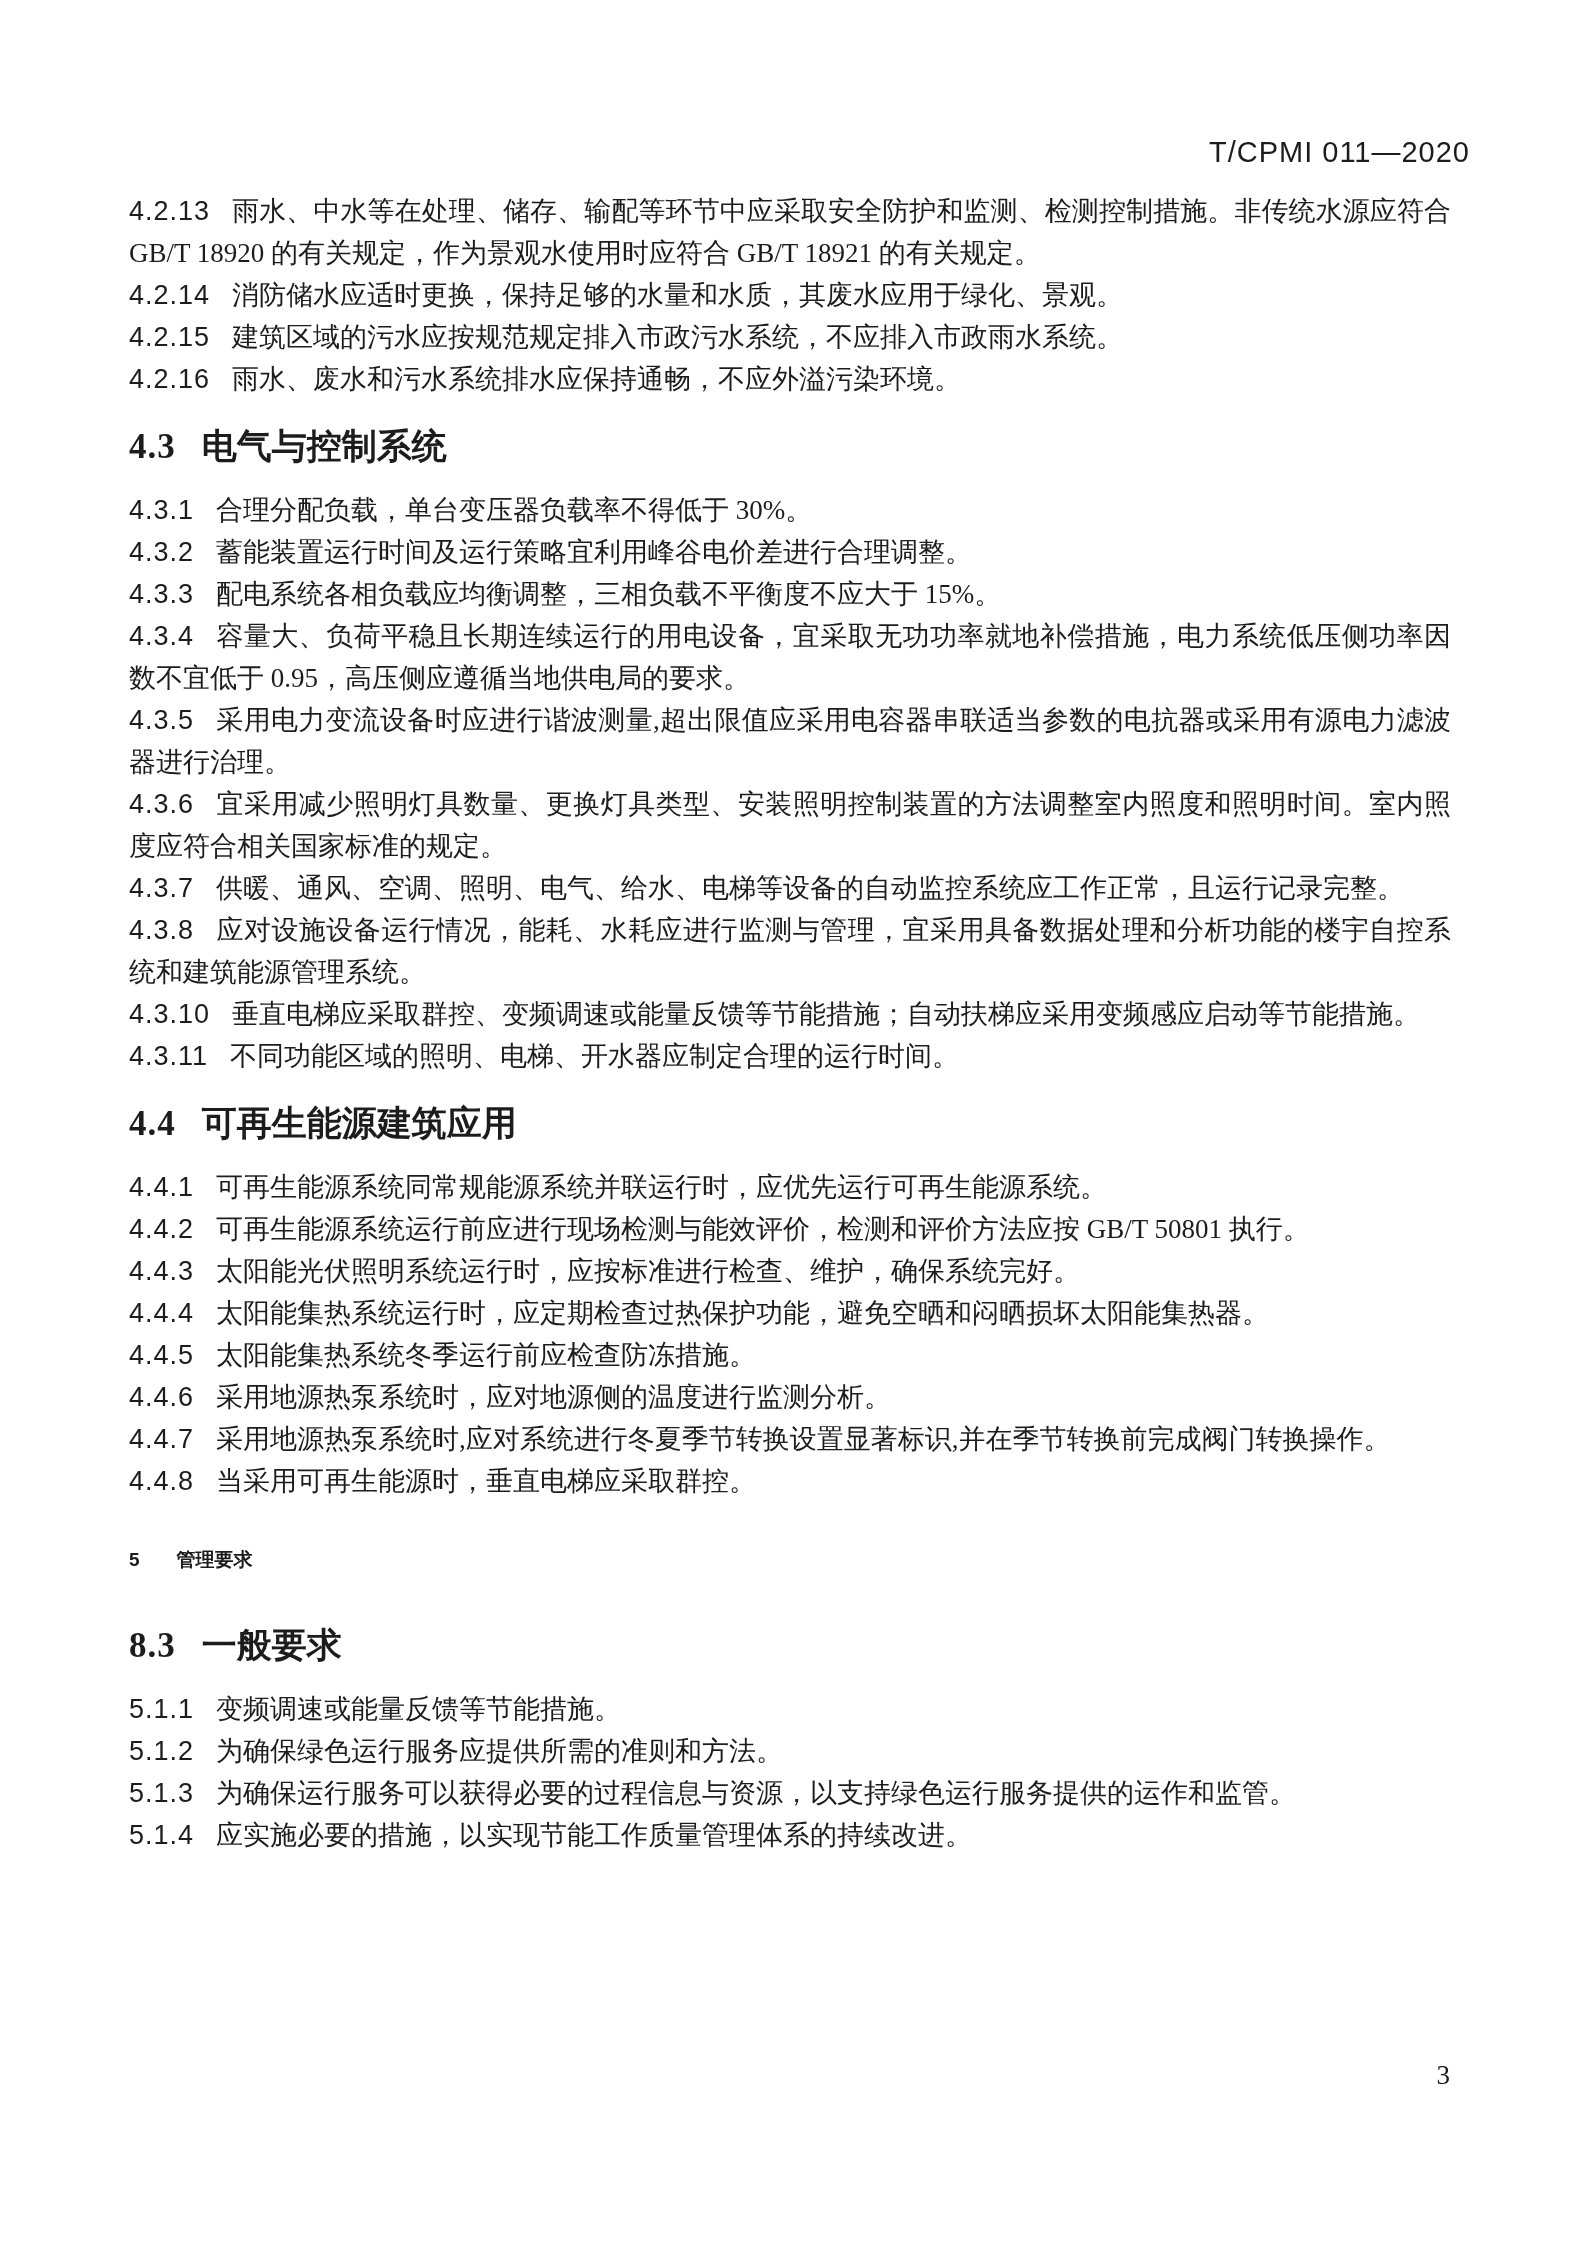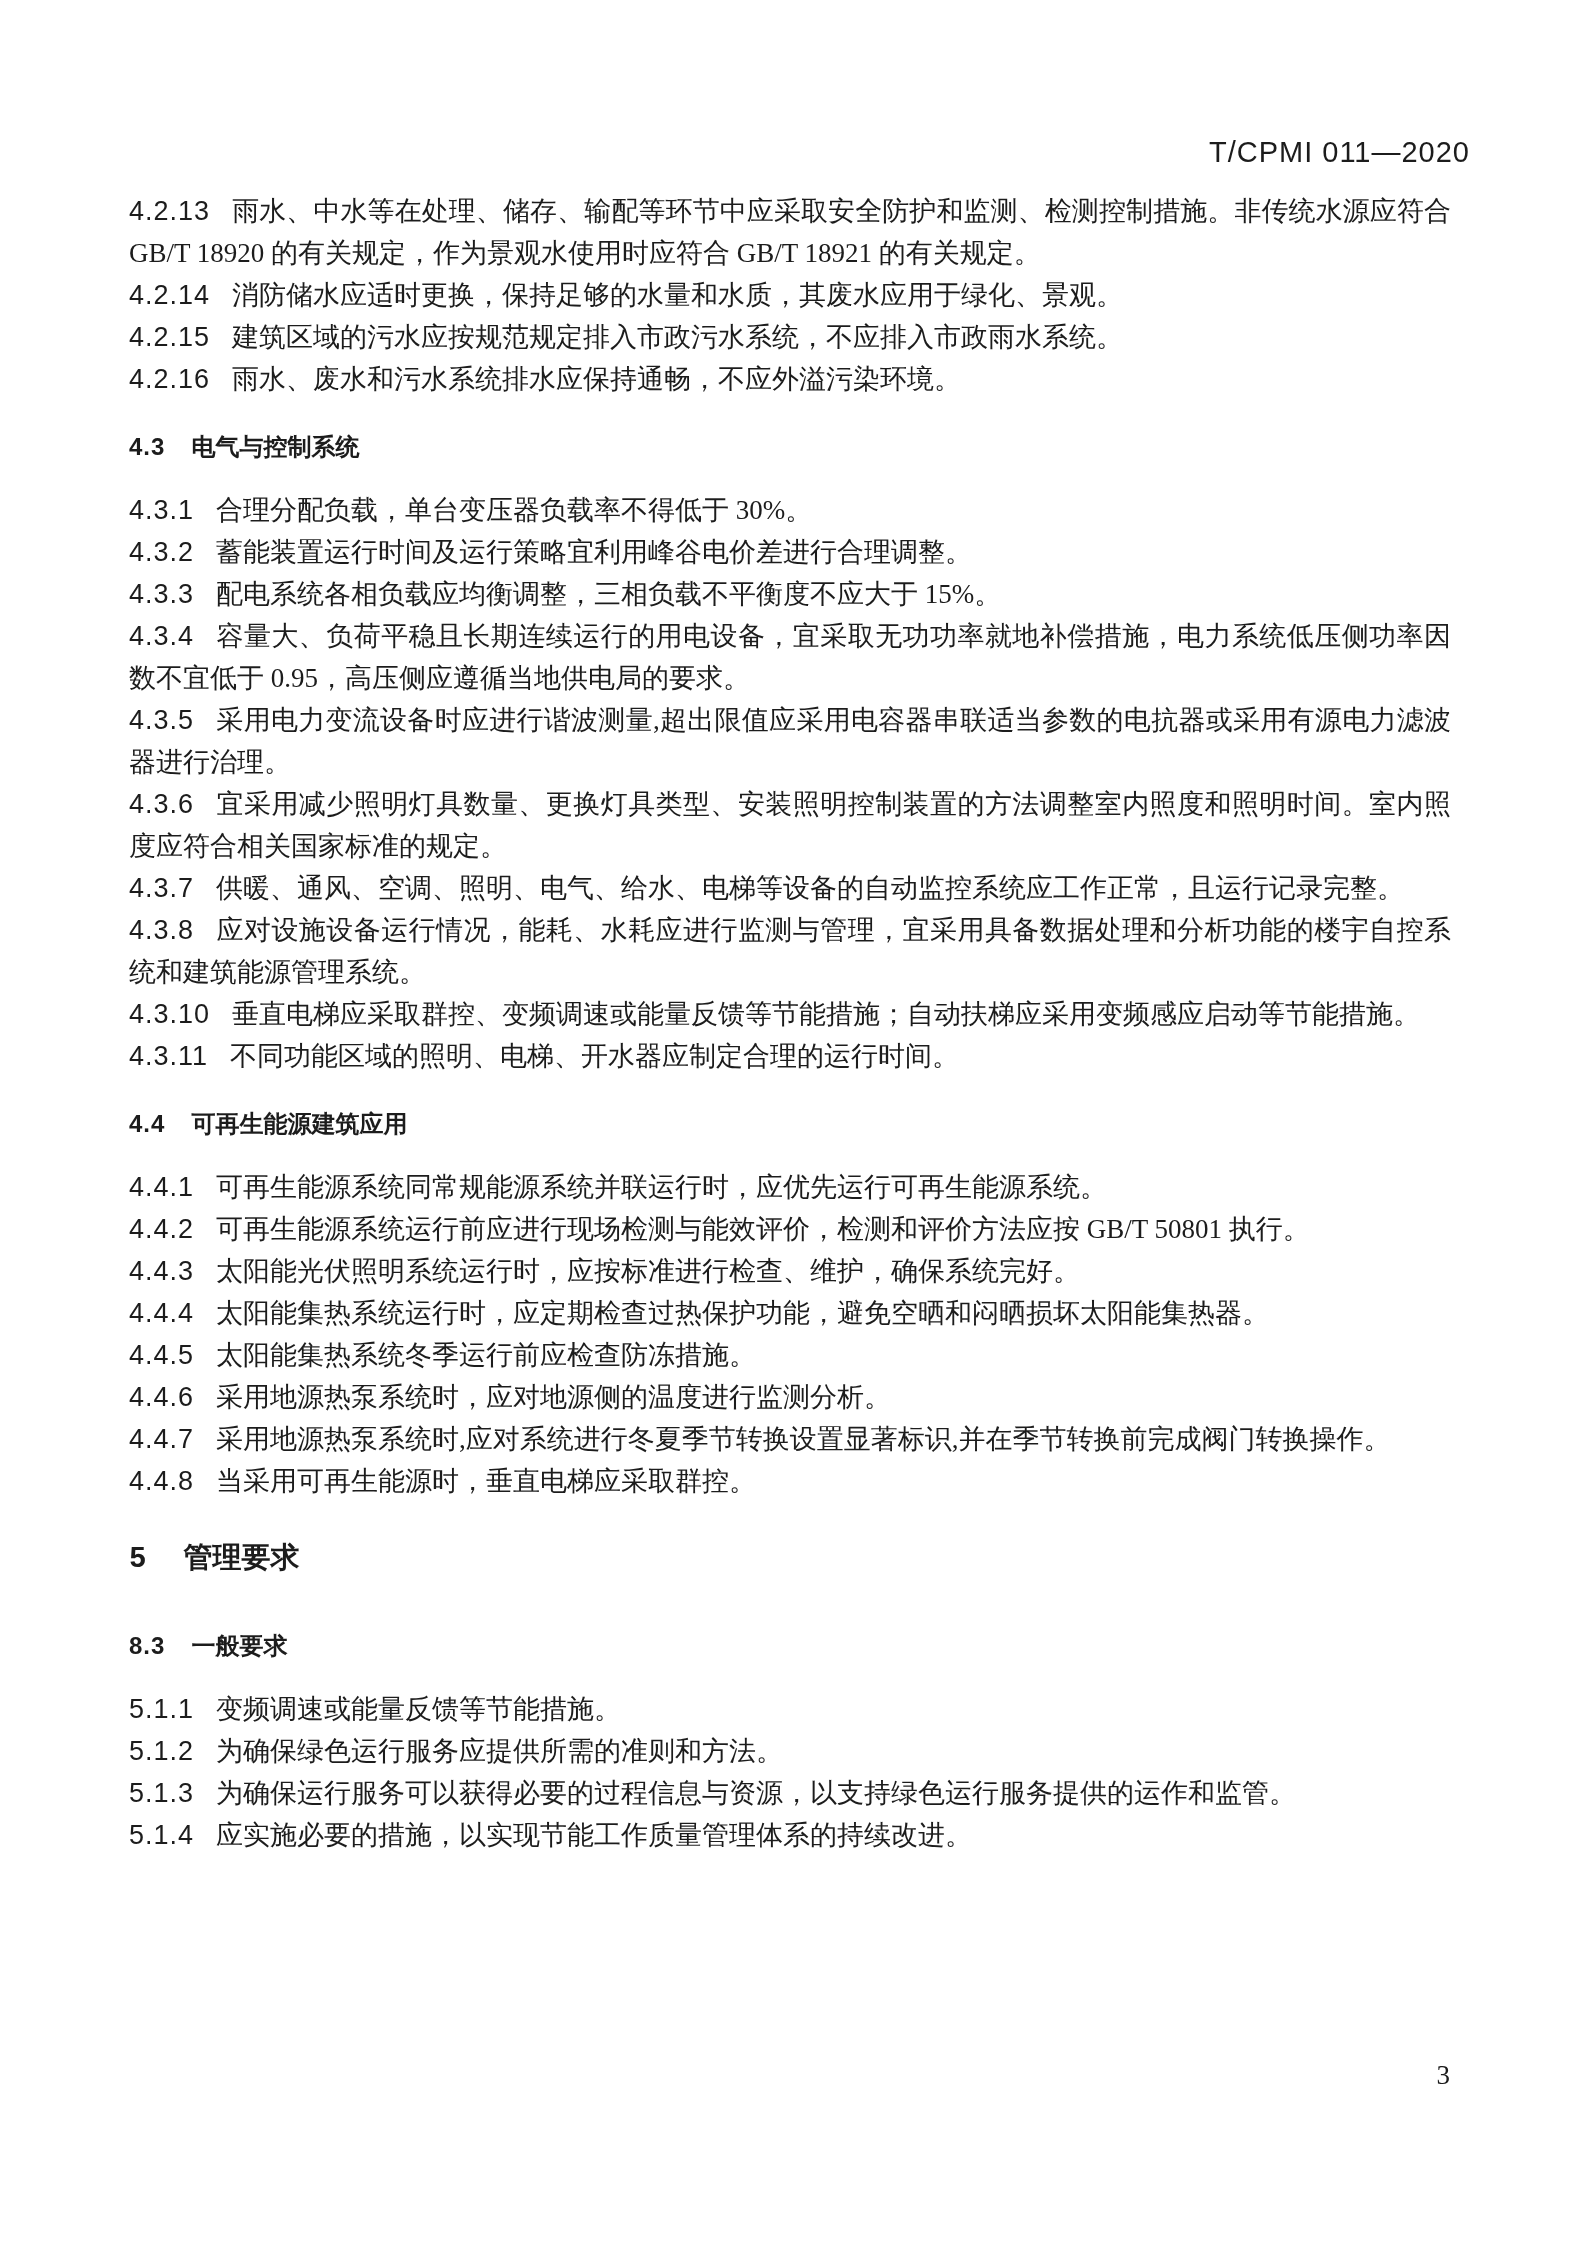--- a/index.html
+++ b/index.html
@@ -41,34 +41,34 @@
   .doc-content p {
     margin: 0;
     padding: 0;
   }
   .doc-content p.clause .num {
     font-family: "Liberation Sans", sans-serif;
     letter-spacing: 1px;
     margin-right: 22px;
   }
   .doc-content p.section {
-    font-family: Liberation Sans, sans-serif;
+    font-family: Liberation Serif, serif;
     font-weight: bold;
-    font-size: 24px;
+    font-size: 35px;
     margin: 26px 0 21px 0;
   }
   .doc-content p.section .num {
     font-weight: bold;
     letter-spacing: 1px;
     margin-right: 26px;
   }
   .doc-content p.chapter {
-    font-family: Liberation Mono, monospace;
+    font-family: Liberation Sans, sans-serif;
     font-weight: bold;
-    font-size: 29px;
+    font-size: 19px;
     margin: 37px 0 44px 0;
   }
   .doc-content p.chapter .num {
     font-weight: bold;
     letter-spacing: 1px;
     margin-right: 36px;
   }
   .doc-footer {
     position: absolute;
     top: 2060px;

